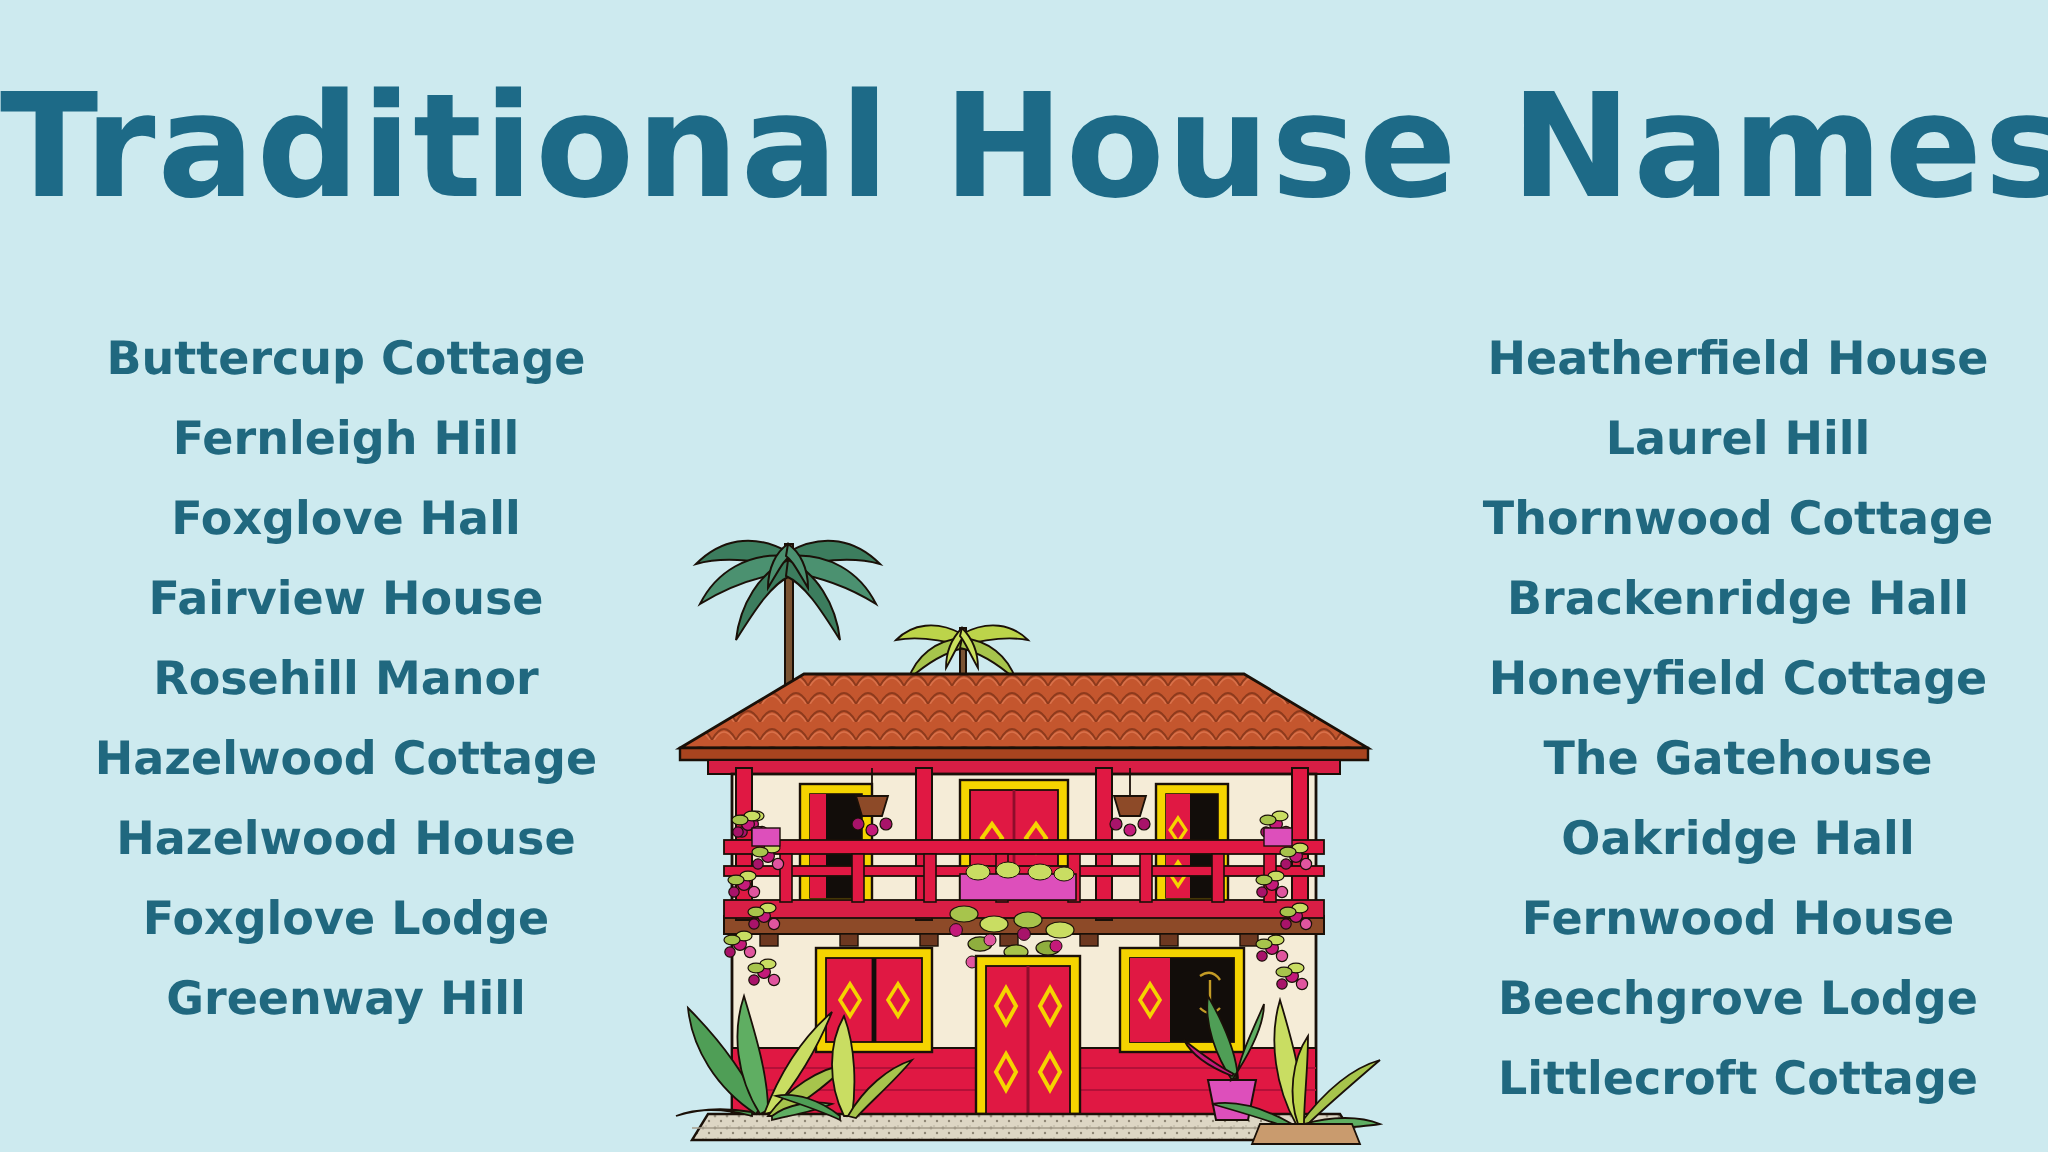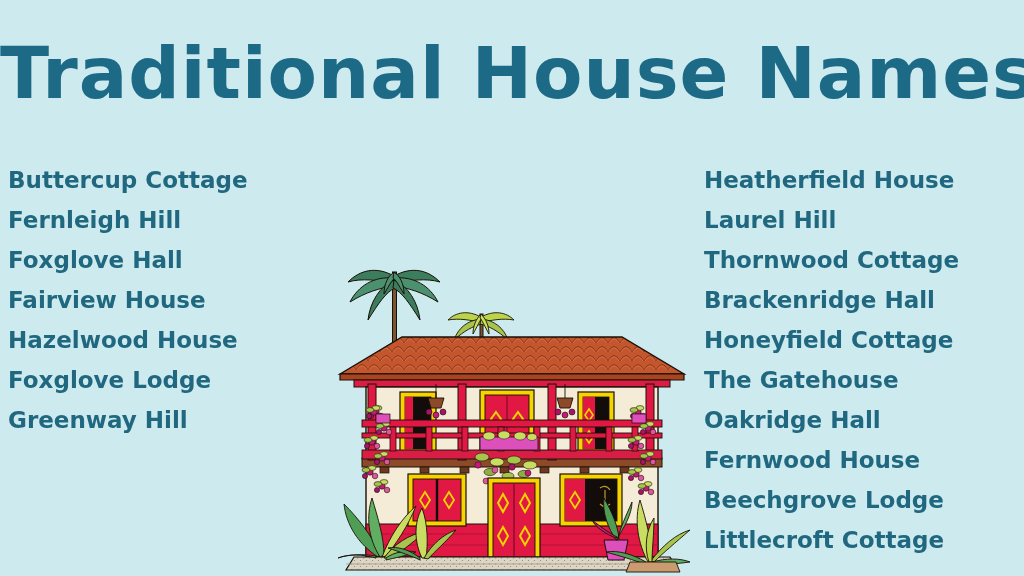--- a/index.html
+++ b/index.html
@@ -41,21 +41,21 @@
     top: 160px;
     width: 330px;
     display: flex;
     flex-direction: column;
   }
   #col-left  { left: 8px; }
   #col-right { left: 704px; }
   .name-item {
     height: 40px;
     line-height: 40px;
-    text-align: left;
+    text-align: center;
     color: #20687f;
     font-family: "DejaVu Sans", sans-serif;
     font-weight: bold;
     font-size: 23px;
     white-space: nowrap;
   }
   
   #illustration {
     position: absolute;
     left: 332px;
@@ -70,20 +70,22 @@
 
 <div id="poster">
 
   <div id="title">Traditional House Names</div>
 
   <div id="col-left" class="name-col">
     <div class="name-item">Buttercup Cottage</div>
     <div class="name-item">Fernleigh Hill</div>
     <div class="name-item">Foxglove Hall</div>
     <div class="name-item">Fairview House</div>
+    <div class="name-item">Rosehill Manor</div>
+    <div class="name-item">Hazelwood Cottage</div>
     <div class="name-item">Hazelwood House</div>
     <div class="name-item">Foxglove Lodge</div>
     <div class="name-item">Greenway Hill</div>
   </div>
 
   <div id="col-right" class="name-col">
     <div class="name-item">Heatherfield House</div>
     <div class="name-item">Laurel Hill</div>
     <div class="name-item">Thornwood Cottage</div>
     <div class="name-item">Brackenridge Hall</div>

